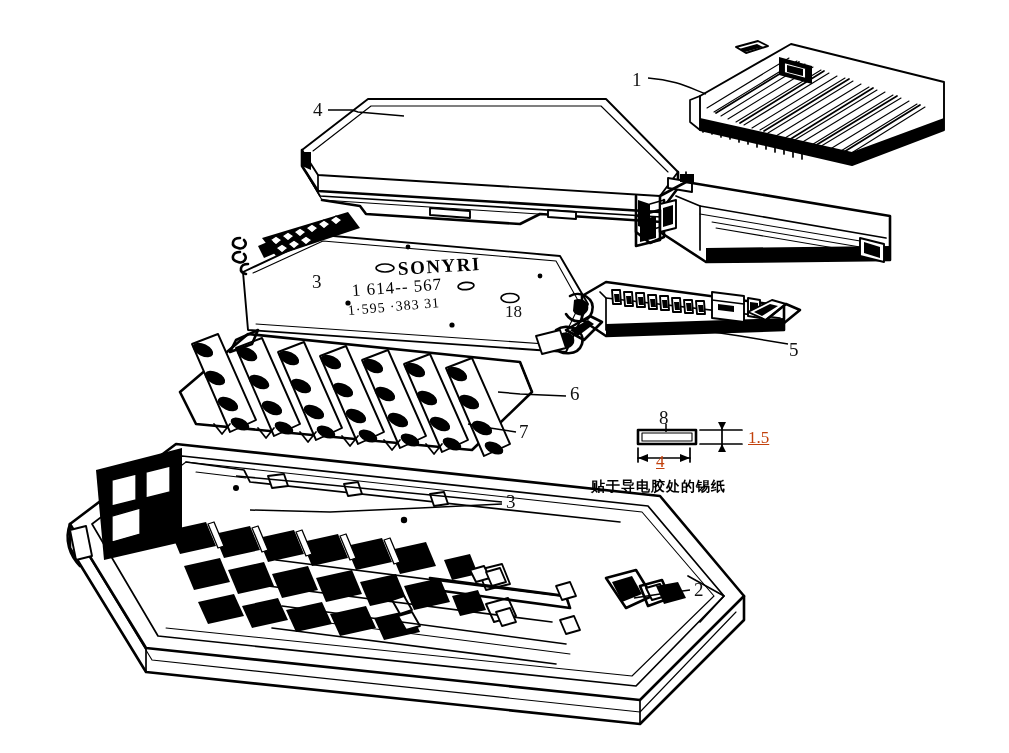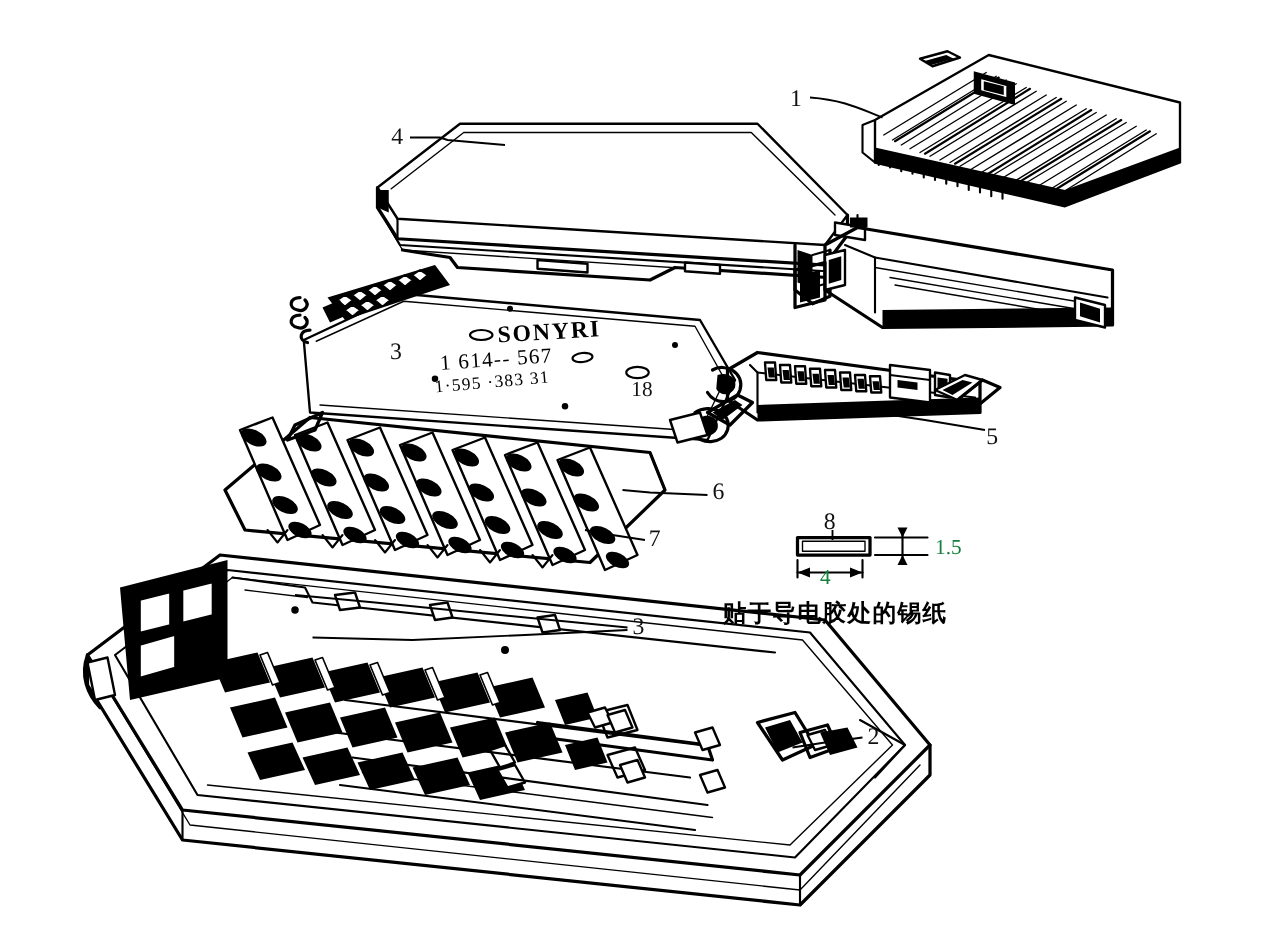--- a/index.html
+++ b/index.html
@@ -3,32 +3,32 @@
 <meta charset="utf-8">
 <style>
   html,body{margin:0;padding:0;background:#fff;}
   body{width:1009px;height:753px;overflow:hidden;
        font-family:"Liberation Serif",serif;color:#000;}
   #stage{position:relative;width:1009px;height:753px;background:#ffffff;}
   svg.layer{position:absolute;left:0;top:0;width:1009px;height:753px;}
   .callout{position:absolute;font-family:"Liberation Serif",serif;
            font-size:19px;color:#111;line-height:1;white-space:nowrap;}
   .cap-cn{position:absolute;font-family:"DejaVu Sans",sans-serif;
-          font-weight:700;font-size:19px;color:#000;white-space:nowrap;
-          letter-spacing:1px;}
+          font-weight:700;font-size:14px;color:#000;white-space:nowrap;
+          letter-spacing:1px;margin-left:13px;}
   .pcbtext{position:absolute;white-space:nowrap;color:#000;}
   .brand{font-family:"Liberation Serif",serif;font-size:19px;
          font-weight:700;letter-spacing:1.5px;
          transform:rotate(-3.5deg);transform-origin:left center;}
   .pnum{font-family:"Liberation Serif",serif;font-size:17px;
         letter-spacing:1px;transform:rotate(-4deg);transform-origin:left center;}
   .pnum2{font-family:"Liberation Serif",serif;font-size:14px;
         letter-spacing:1px;transform:rotate(-5deg);transform-origin:left center;}
   .dimtxt{position:absolute;font-family:"Liberation Serif",serif;
-          font-size:17px;color:#15803d;white-space:nowrap;}
+          font-size:17px;color:#c2410c;white-space:nowrap;text-decoration:underline;}
 </style>
 </head>
 <body>
 
 <div id="stage">
 
   <svg class="layer" viewBox="0 0 1009 753">
     <defs>
       <style>
         .o{fill:none;stroke:#000;stroke-width:2.6;stroke-linejoin:round;stroke-linecap:round;}

